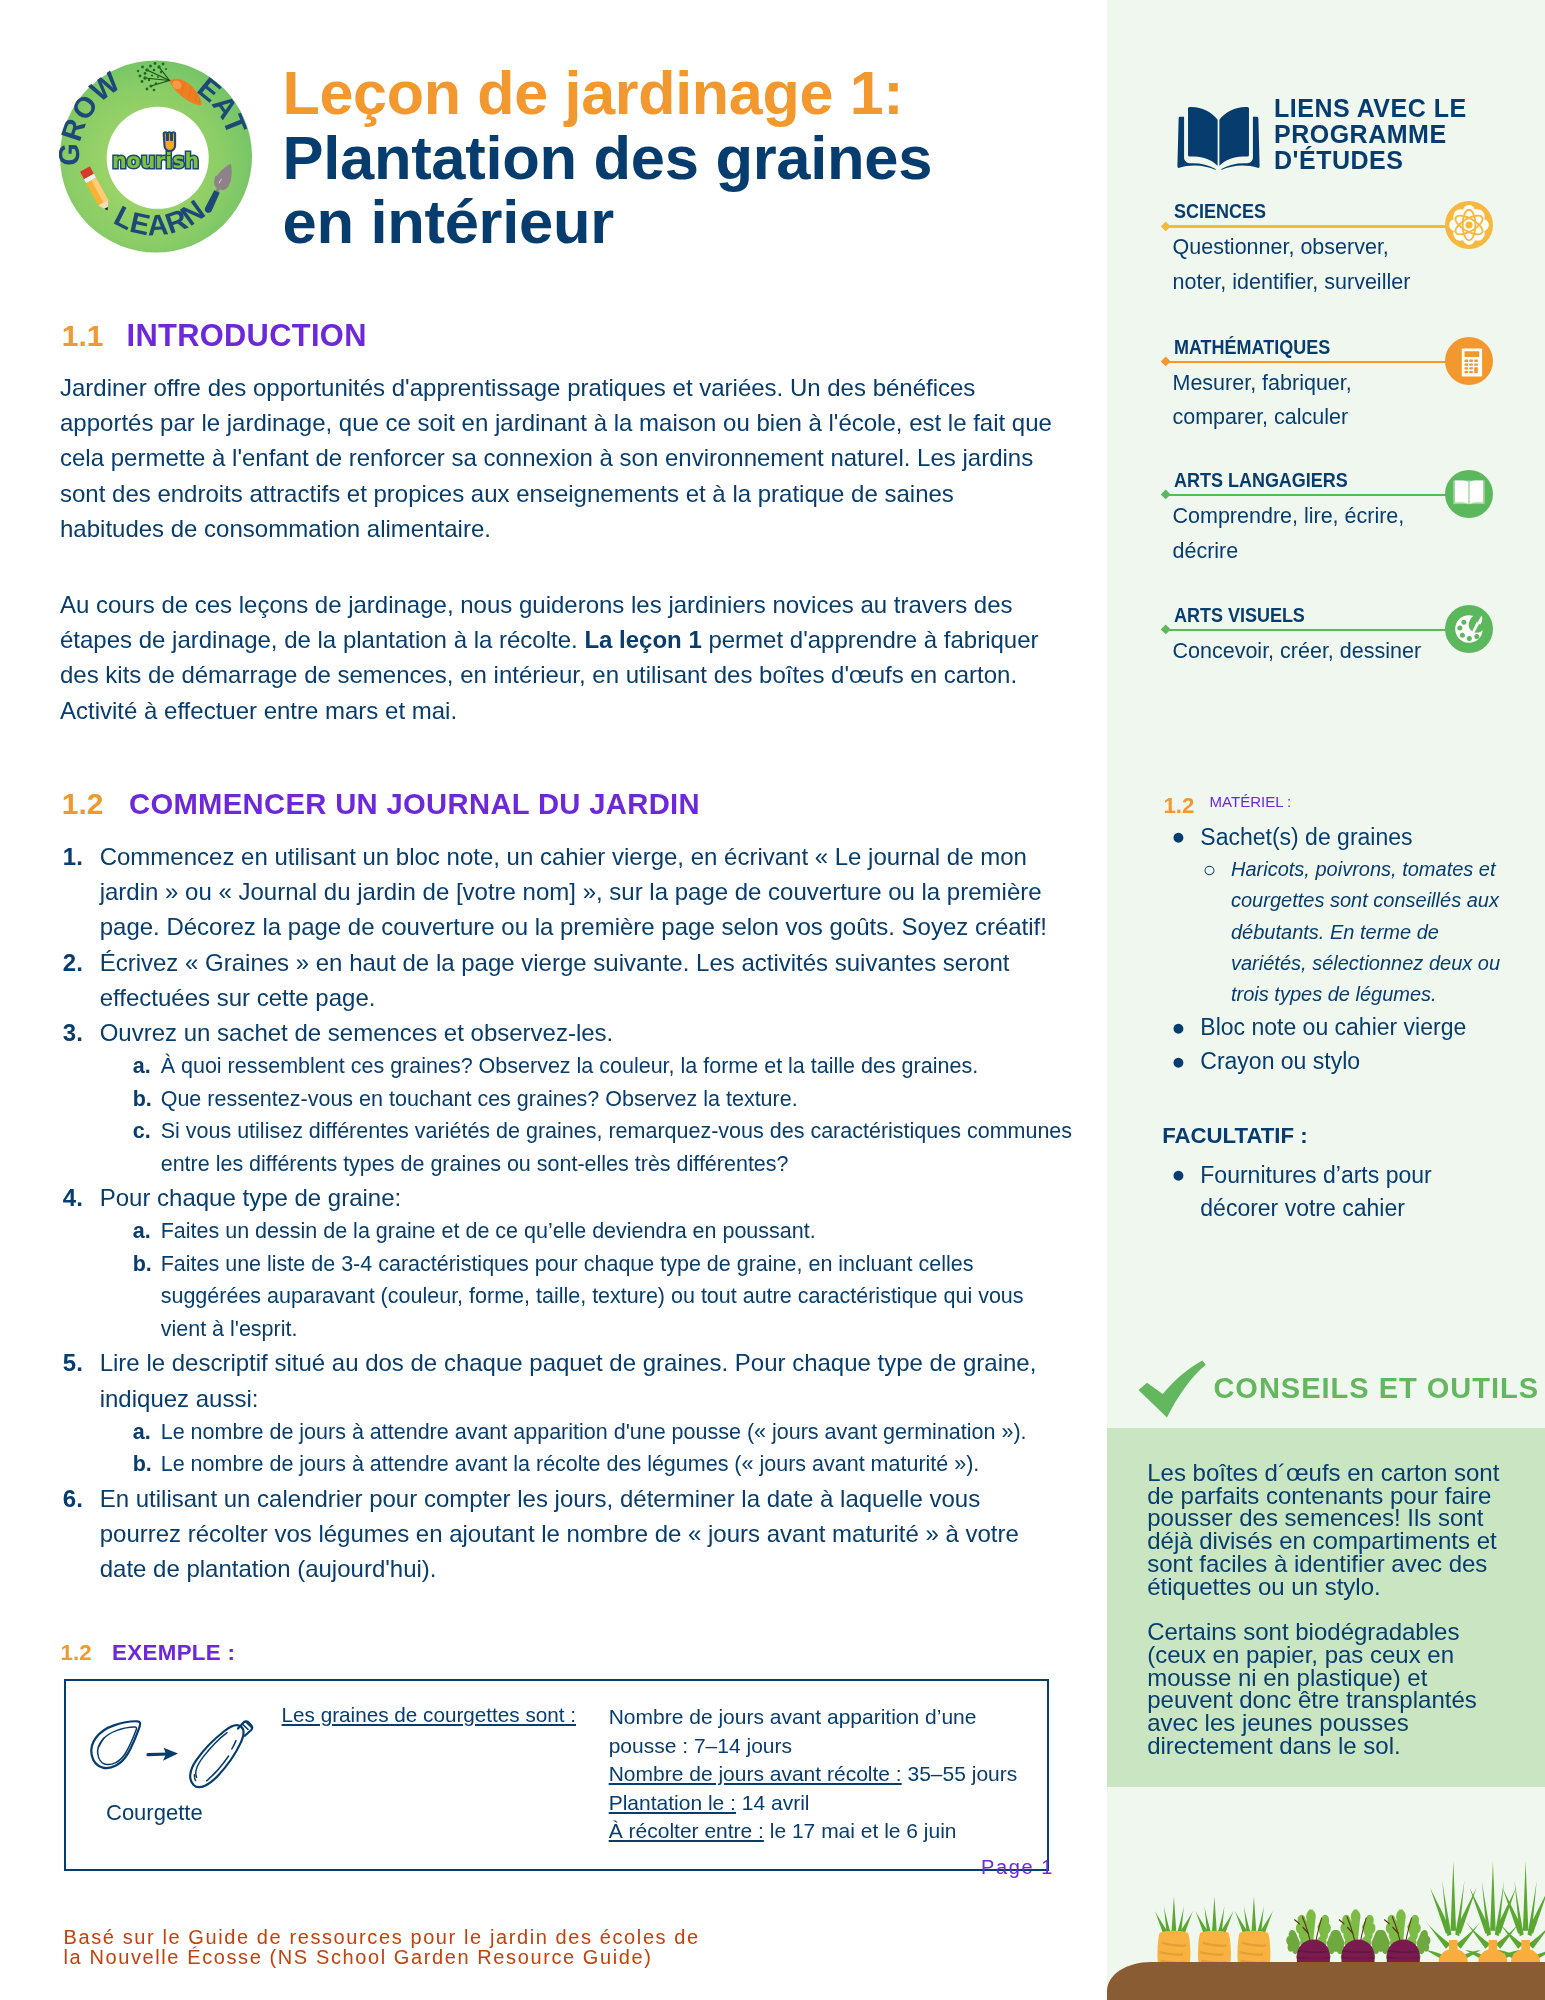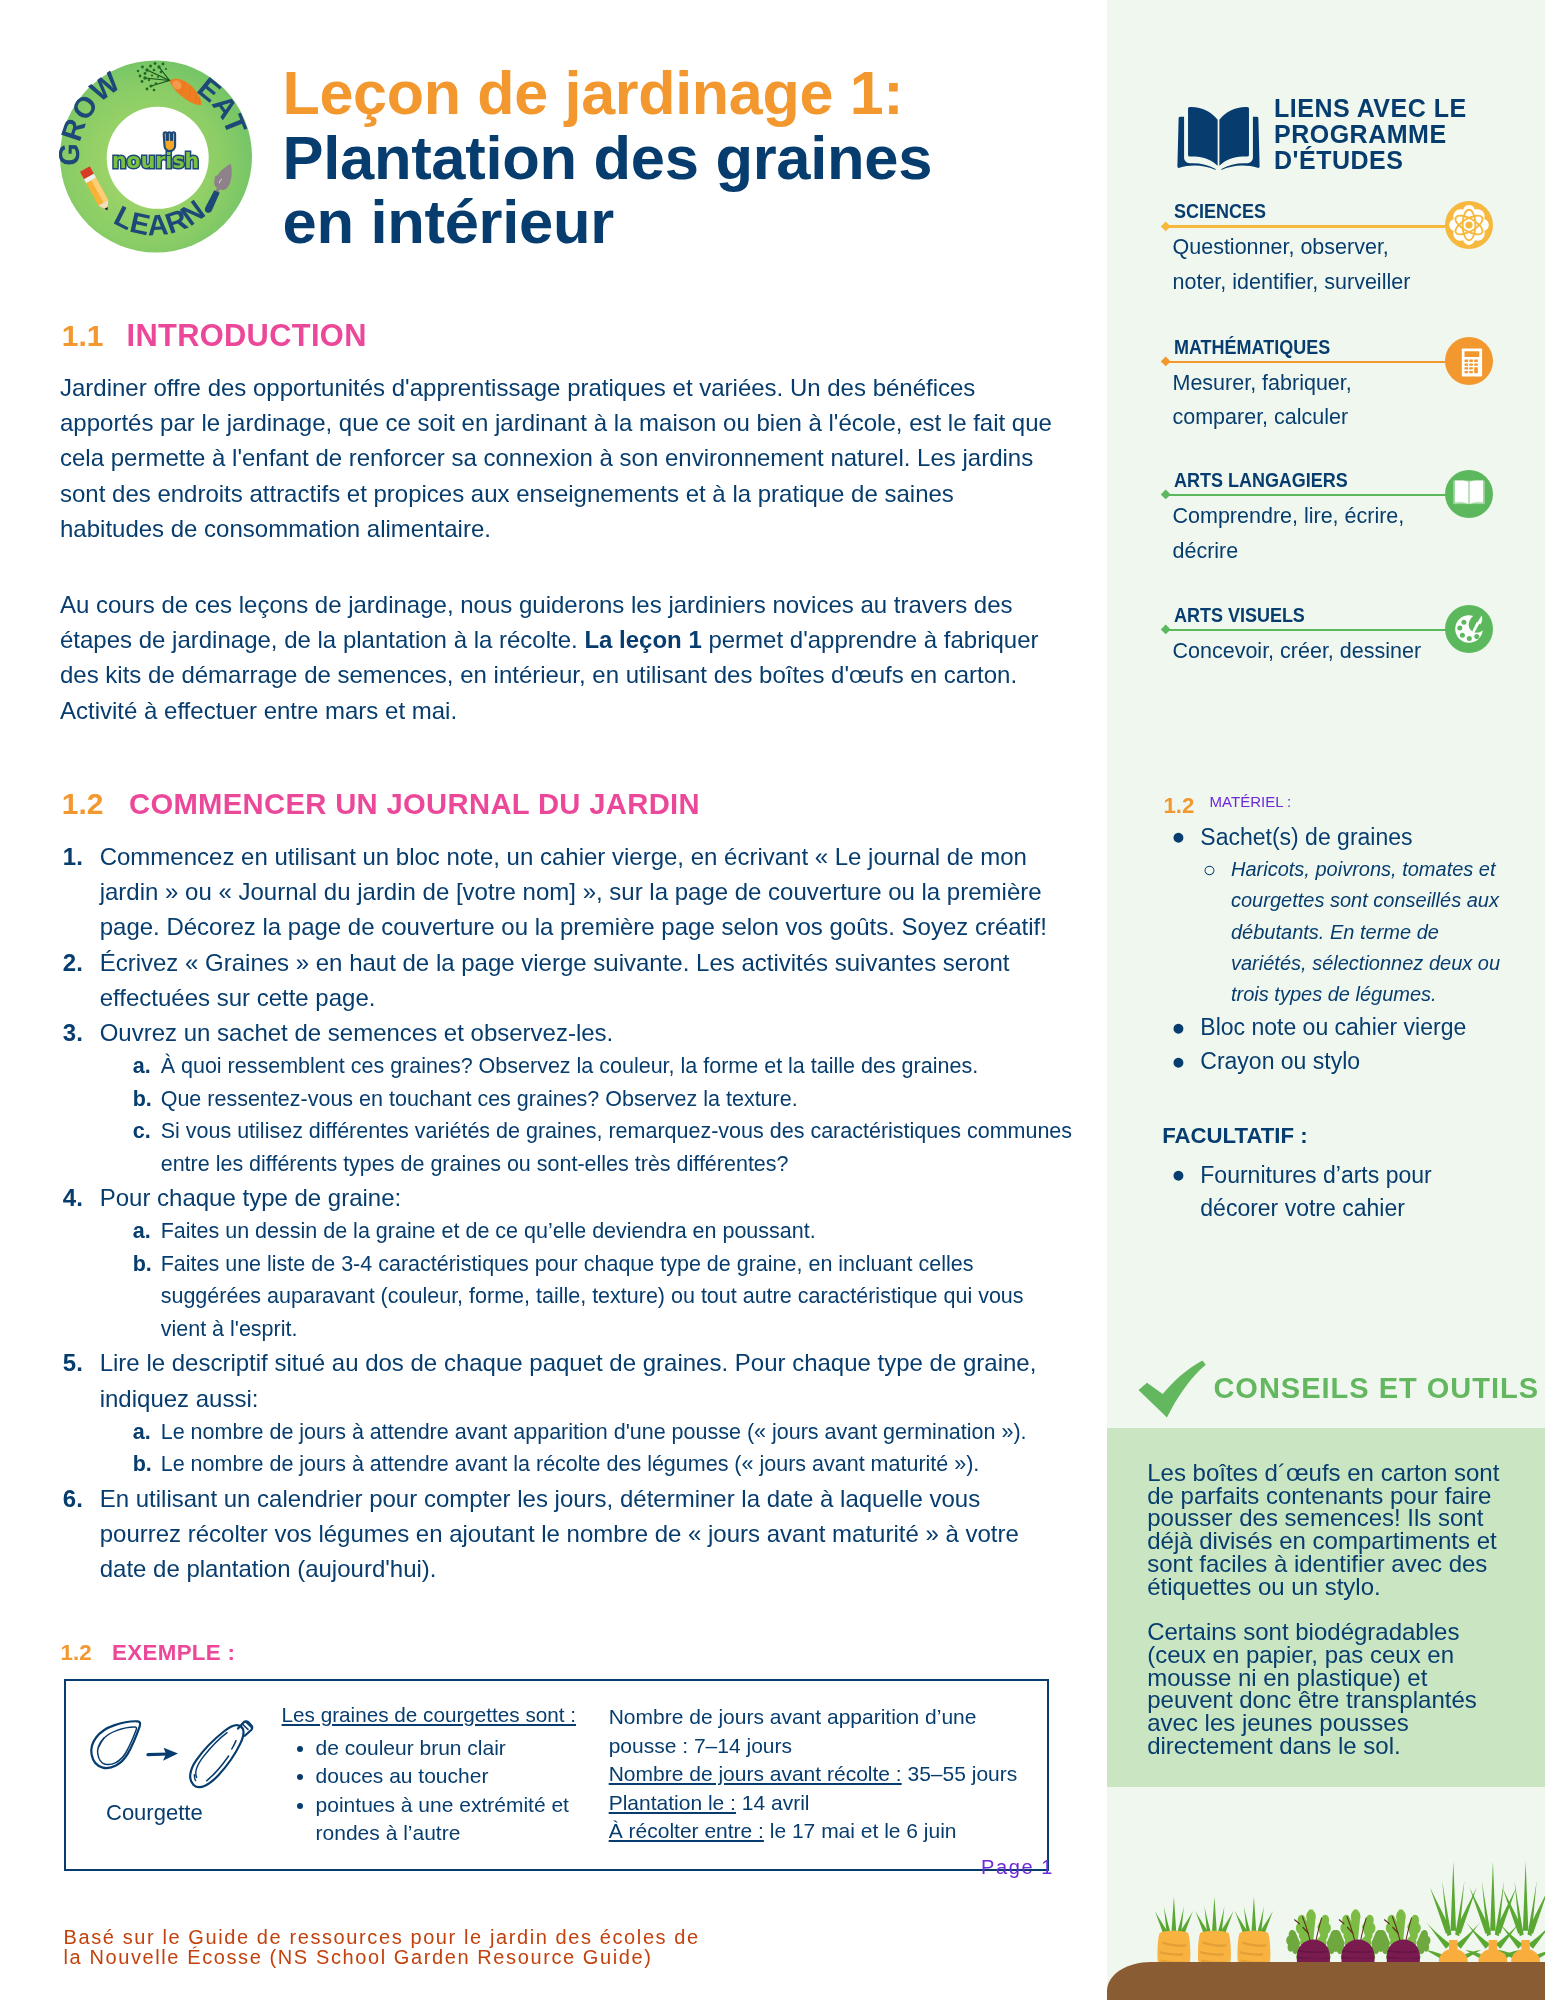--- a/index.html
+++ b/index.html
@@ -58,21 +58,21 @@
   .garden{position:absolute;left:0;bottom:0;width:438px;height:175px;}
 
   
   .logo{position:absolute;left:59px;top:58px;width:196px;height:200px;}
   .h1-wrap{position:absolute;left:282.5px;top:62px;width:800px;}
   .h1a{color:#f2982f;font-weight:bold;font-size:61px;line-height:63.8px;letter-spacing:-.3px;}
   .h1b{color:#073d6e;font-weight:bold;font-size:61.5px;line-height:64.5px;letter-spacing:-.3px;}
 
   .sec{position:absolute;}
   .sec .num{color:#f2982f;font-weight:bold;font-size:30px;}
-  .sec .ttl{color:#ec4899;font-weight:bold;font-size:30px;letter-spacing:.35px;}
+  .sec .ttl{color:#6d28d9;font-weight:bold;font-size:30px;letter-spacing:.35px;}
 
   .body-txt{position:absolute;color:#073d6e;font-size:24px;line-height:35.2px;}
   .body-txt p{margin:0;}
   .body-txt .gap{height:41px;}
   b{font-weight:bold;}
 
   ol.steps{position:absolute;margin:0;padding:0;list-style:none;color:#073d6e;}
   ol.steps > li{position:relative;font-size:24px;line-height:35.2px;padding-left:36.9px;}
   ol.steps > li > .mk{position:absolute;left:0;top:0;font-weight:bold;}
   ol.steps ol.sub{margin:0;padding:0;list-style:none;width:973px;}
@@ -461,25 +461,20 @@
           <path d="M154.0 11.8 L160.0 17.4 M157.6 9.8 L163.2 15.2" stroke-width="1.5"></path>
         </g>
         <path d="M60 42.6 L80 42.0" stroke="#073d6e" stroke-width="3.2" stroke-linecap="round" fill="none"></path>
         <path d="M75.6 35.8 L90.0 41.6 L75.0 48.8 L78.0 42.0 Z" fill="#073d6e"></path>
       </svg>
       <div class="hand" style="font-size:22px;margin-top:2px;margin-left:18px">Courgette</div>
     </div>
 
     <div class="ex-col2 hand">
       <div style="font-size:20.7px;text-decoration:underline;white-space:nowrap">Les graines de courgettes sont :</div>
-      <ul id="ex2" style="margin:6.5px 0 0 0;padding-left:34px;font-size:21px;line-height:28.5px;">
-          <li>de couleur brun clair</li>
-          <li>douces au toucher</li>
-          <li>pointues à une extrémité et rondes à l’autre</li>
-        </ul>
     </div>
 
     <div class="ex-col3 hand">
       <div id="ex3" style="font-size:21px;line-height:28.5px;">
           <div><span style="">Nombre de jours avant apparition d’une pousse :</span><span> 7–14 jours</span></div>
           <div><span style="text-decoration:underline">Nombre de jours avant récolte :</span><span> 35–55 jours</span></div>
           <div><span style="text-decoration:underline">Plantation le :</span><span> 14 avril</span></div>
           <div><span style="text-decoration:underline">À récolter entre :</span><span> le 17 mai et le 6 juin</span></div>
         </div>
     </div>

